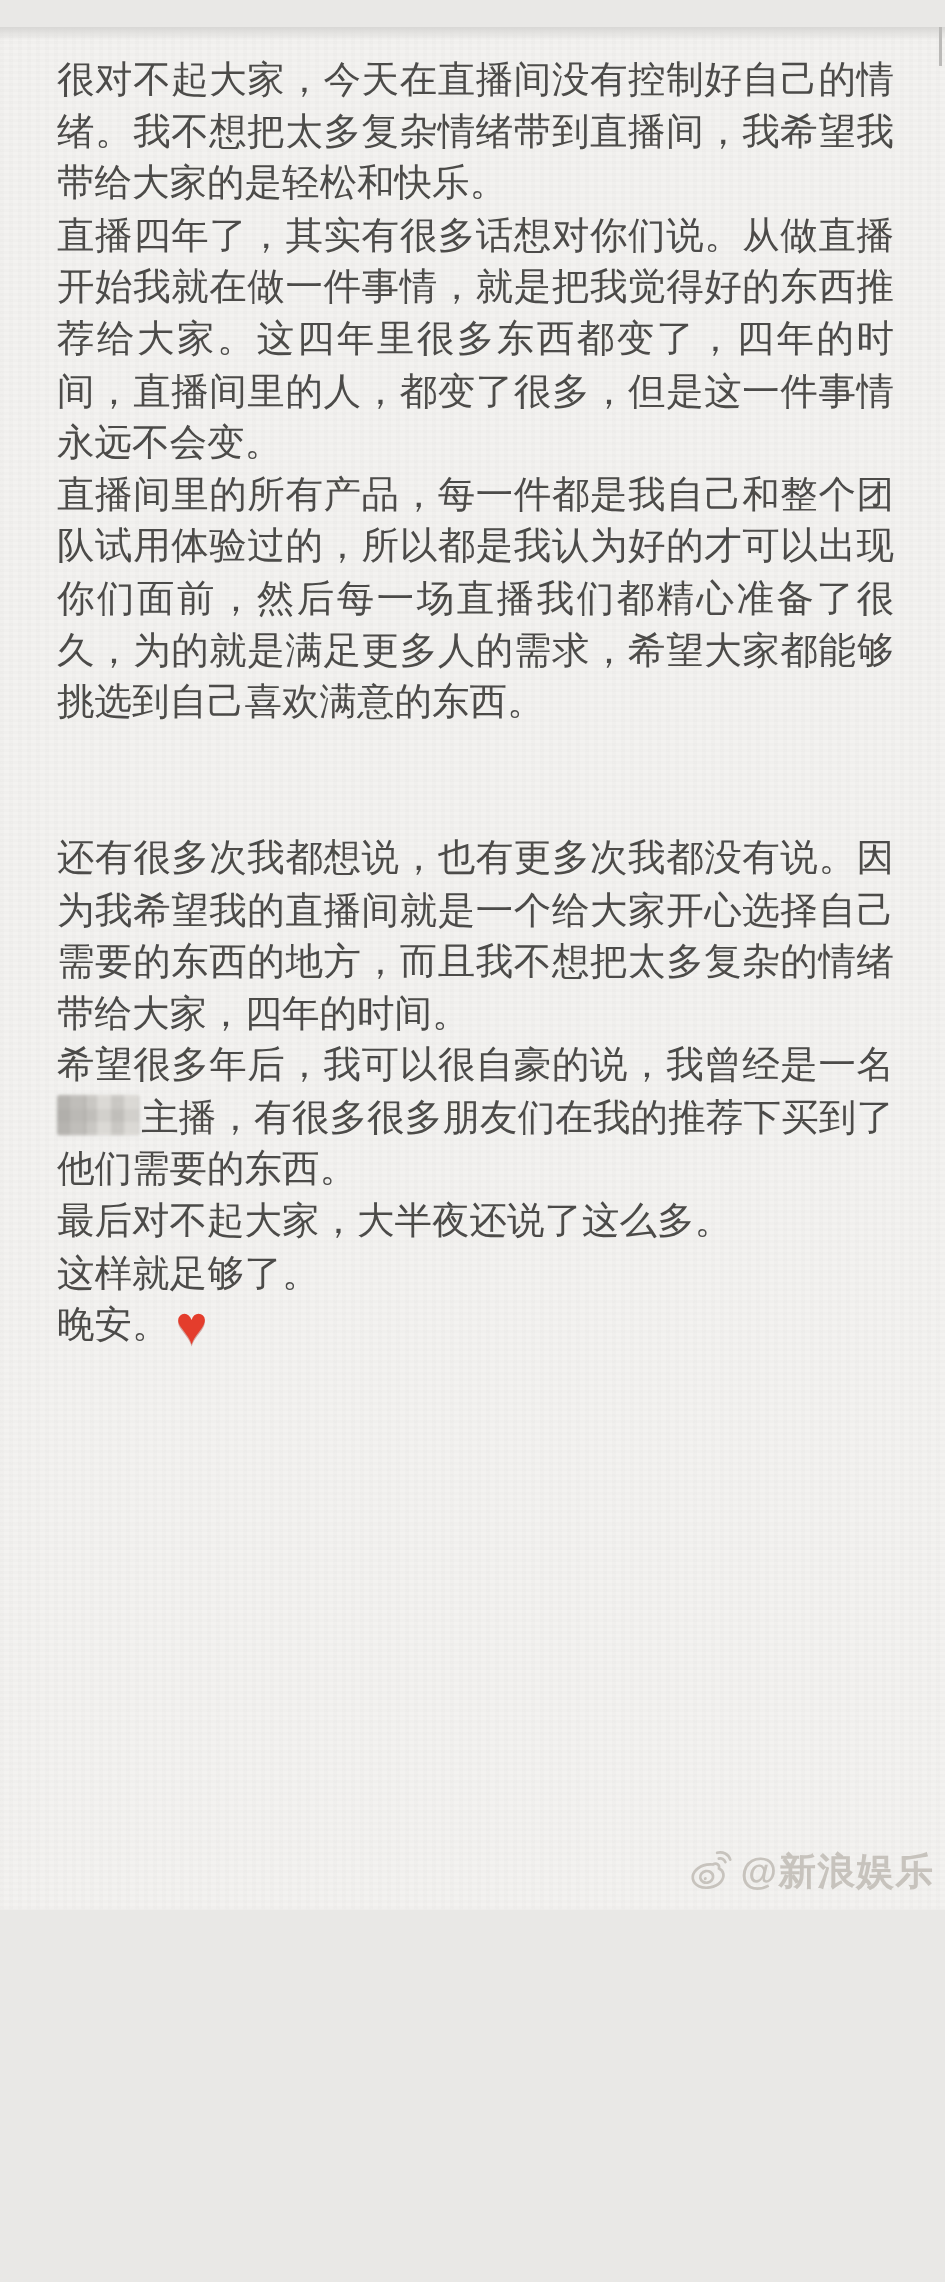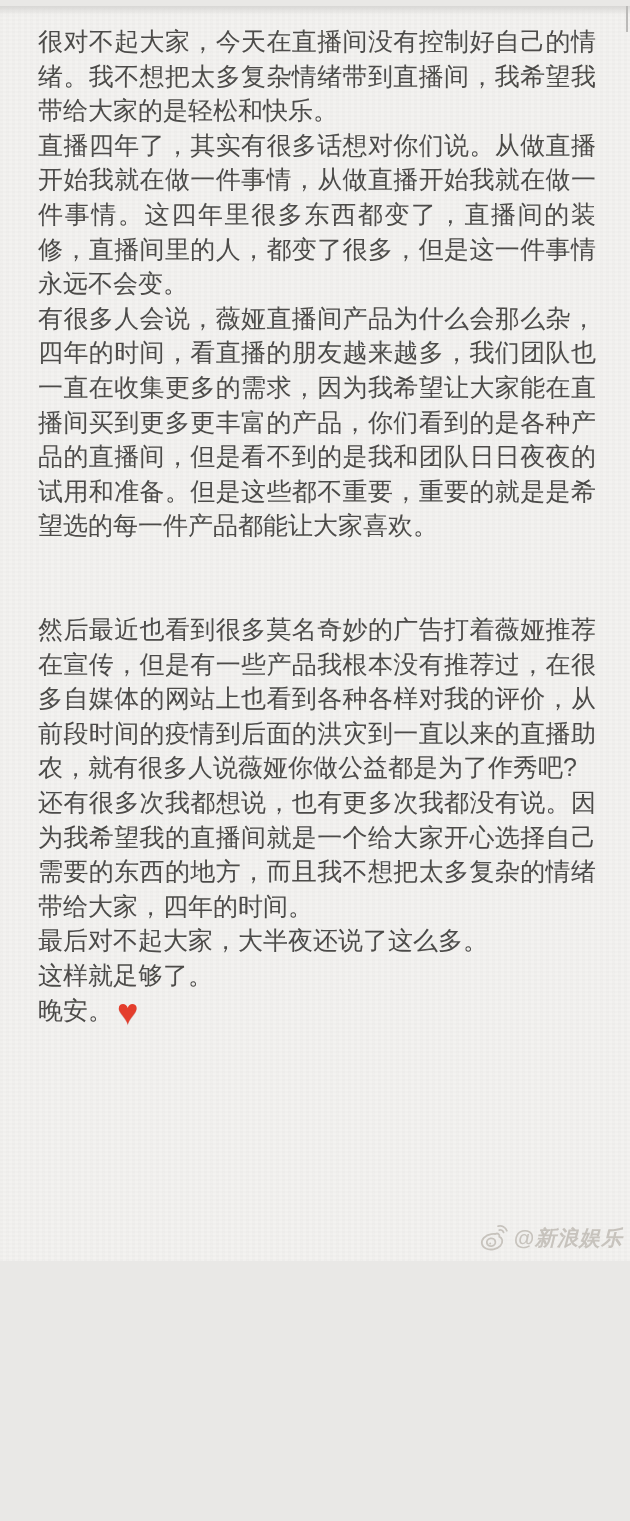--- a/index.html
+++ b/index.html
@@ -4,21 +4,21 @@
 <style>
   html, body {
     margin: 0;
     padding: 0;
     background: #e9e8e6;
   }
   .page {
     position: relative;
     width: 630px;
     height: 1255px;
-    margin: 6px auto;
+    margin: 18px auto;
     background:
       repeating-linear-gradient(0deg, rgba(0,0,0,0.012) 0 2px, rgba(255,255,255,0.015) 2px 4px),
       repeating-linear-gradient(90deg, rgba(0,0,0,0.01) 0 3px, rgba(255,255,255,0.012) 3px 6px),
       #f3f2f0;
     overflow: hidden;
     font-family: "Liberation Sans", "DejaVu Sans", sans-serif;
   }
   
   .top-edge {
     position: absolute;
@@ -81,41 +81,40 @@
     display: flex;
     align-items: center;
     gap: 4px;
     color: #c7c3bd;
   }
   .watermark svg {
     transform: rotate(-10deg);
     margin-bottom: -4px;
   }
   .watermark-text {
-    font-size: 21px;
+    font-size: 25px;
     font-weight: bold;
     letter-spacing: 1px;
-    font-style: italic;
   }
 </style>
 </head>
 <body>
 
 <div class="page">
   <div class="top-edge"></div>
   <div class="right-notch"></div>
 
   <div class="post-text">
       <p class="para"><span>很对不起大家，今天在直播间没有控制好自己的情绪。我不想把太多复杂情绪带到直播间，我希望我带给大家的是轻松和快乐。</span></p>
-      <p class="para"><span>直播四年了，其实有很多话想对你们说。从做直播开始我就在做一件事情，从做直播开始我就在做一件事情。这四年里很多东西都变了，直播间的装修，直播间里的人，都变了很多，但是这一件事情永远不会变。</span></p>
-      <p class="para"><span>有很多人会说，薇娅直播间产品为什么会那么杂，四年的时间，看直播的朋友越来越多，我们团队也一直在收集更多的需求，因为我希望让大家能在直播间买到更多更丰富的产品，你们看到的是各种产品的直播间，但是看不到的是我和团队日日夜夜的试用和准备。但是这些都不重要，重要的就是是希望选的每一件产品都能让大家喜欢。</span></p>
+      <p class="para"><span>直播四年了，其实有很多话想对你们说。从做直播开始我就在做一件事情，就是把我觉得好的东西推荐给大家。这四年里很多东西都变了，四年的时间，直播间里的人，都变了很多，但是这一件事情永远不会变。</span></p>
+      <p class="para"><span>直播间里的所有产品，每一件都是我自己和整个团队试用体验过的，所以都是我认为好的才可以出现你们面前，然后每一场直播我们都精心准备了很久，为的就是满足更多人的需求，希望大家都能够挑选到自己喜欢满意的东西。</span></p>
       <p class="para blank"></p>
       <p class="para blank"></p>
-      <p class="para"><span>然后最近也看到很多莫名奇妙的广告打着薇娅推荐在宣传，但是有一些产品我根本没有推荐过，在很多自媒体的网站上也看到各种各样对我的评价，从前段时间的疫情到后面的洪灾到一直以来的直播助农，就有很多人说薇娅你做公益都是为了作秀吧?</span></p>
       <p class="para"><span>还有很多次我都想说，也有更多次我都没有说。因为我希望我的直播间就是一个给大家开心选择自己需要的东西的地方，而且我不想把太多复杂的情绪带给大家，四年的时间。</span></p>
+      <p class="para"><span>希望很多年后，我可以很自豪的说，我曾经是一名</span><span class="blur-patch"></span><span>主播，有很多很多朋友们在我的推荐下买到了他们需要的东西。</span></p>
       <p class="para"><span>最后对不起大家，大半夜还说了这么多。</span></p>
       <p class="para"><span>这样就足够了。</span></p>
       <p class="para"><span>晚安。</span><span class="heart">♥</span></p>
     </div>
 
   <div class="watermark">
     <span>
       <svg width="31" height="27" viewBox="0 0 31 27" fill="none" stroke="#c7c3bd" stroke-width="1.8" stroke-linecap="round">
         <path d="M13 8.6 C7 8.6 2.2 12.1 2.2 16.3 C2.2 20.9 7 23.9 12.5 23.9 C18.6 23.9 22.8 20.5 22.8 16.5 C22.8 14.9 22 13.5 20.6 12.5 C21 11.5 20.9 10.4 20.2 9.7 C19.4 8.9 18.2 8.8 17 9.2 C15.9 8.8 14.5 8.6 13 8.6 Z"></path>
         <ellipse cx="11.5" cy="16.6" rx="4.3" ry="3.9"></ellipse>

